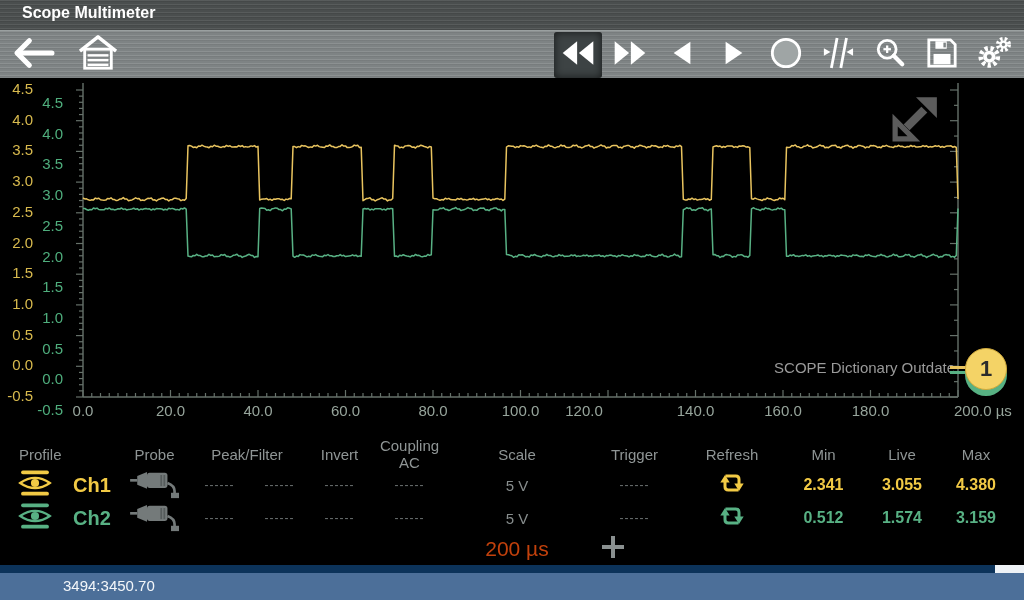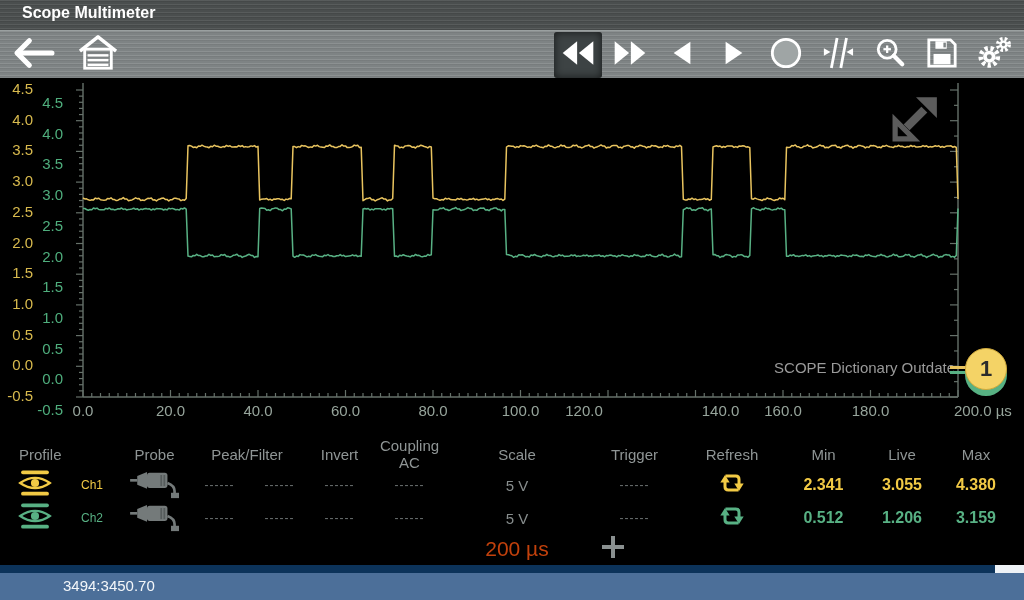--- a/index.html
+++ b/index.html
@@ -44,21 +44,21 @@
   .panel{position:absolute;top:437px;left:0;width:1024px;height:128px;background:#000;margin-left:7px;}
   .grid{display:grid;grid-template-columns:55px 60px 65px 65px 55px 65px 75px 140px 95px 100px 83px 74px 74px;align-items:center;}
   .hdr{height:30px;}
   .hdr > div{font-size:15px;color:#8f9595;text-align:center;}
   .hdr .h-profile{grid-column:1/3;text-align:left;padding-left:12px;}
   .hdr .h-peak{grid-column:4/6;}
   .chrow{height:33px;}
   .cell{text-align:center;}
   .dash{font-size:12px;color:#6b7171;letter-spacing:1px;}
   .scale-val,.trig-val{font-size:15px;color:#878d8d;}
-  .ch-label{font-size:12px;font-weight:normal;}
+  .ch-label{font-size:20px;font-weight:bold;}
   .num{font-size:16px;font-weight:bold;}
   .row-ch1{color:#f2ca45;}
   .row-ch2{color:#58b184;}
   .eye-btn{display:flex;align-items:center;justify-content:center;}
   .probe-cell{display:flex;align-items:center;justify-content:center;}
   .refresh-btn{display:flex;align-items:center;justify-content:center;}
   .sweeprow{height:31px;}
   .sweep-label{grid-column:1/4;font-size:15px;color:#8f9595;padding-left:12px;}
   .sweep-val{grid-column:8;text-align:center;font-size:21px;color:#c2410c;}
   .plus-btn{grid-column:9;justify-self:start;margin-left:14px;display:flex;align-items:center;}
@@ -385,21 +385,21 @@
       <div class="y-label ch2" style="left: 23px; top: 292.3px;">0.0</div>
       <div class="y-label ch1" style="left: -7px; top: 309px;">-0.5</div>
       <div class="y-label ch2" style="left: 23px; top: 323px;">-0.5</div>
       <div class="x-label" style="left: 83px;">0.0</div>
       <div class="x-label" style="left: 170.5px;">20.0</div>
       <div class="x-label" style="left: 258px;">40.0</div>
       <div class="x-label" style="left: 345.5px;">60.0</div>
       <div class="x-label" style="left: 433px;">80.0</div>
       <div class="x-label" style="left: 520.5px;">100.0</div>
       <div class="x-label" style="left: 584px;">120.0</div>
-      <div class="x-label" style="left: 695.5px; margin-left: 25px;">140.0</div>
+      <div class="x-label" style="left: 695.5px;">140.0</div>
       <div class="x-label" style="left: 783px;">160.0</div>
       <div class="x-label" style="left: 870.5px;">180.0</div>
       <div class="x-label last" style="left: 954px;">200.0 µs</div>
     </div>
   <div class="expand-btn">
     <span>
       <svg width="48" height="48" viewBox="0 0 46 46">
           <line x1="14" y1="32" x2="31" y2="15" stroke="#5c5c5c" stroke-width="8"></line>
           <polygon points="23,3 43,3 43,23" fill="#5c5c5c"></polygon>
           <polygon points="3,25 3,43 21,43" fill="none" stroke="#5c5c5c" stroke-width="5"></polygon>
@@ -510,21 +510,21 @@
       <span>
         <svg width="28" height="28" viewBox="0 0 30 30">
             <path d="M8 7.5 H19 q3.5 0 3.5 3.5 V16" fill="none" stroke="currentColor" stroke-width="3.2"></path>
             <polygon points="17.5,15.5 27.5,15.5 22.5,23.5" fill="currentColor"></polygon>
             <path d="M22 22.5 H11 q-3.5 0 -3.5 -3.5 V14" fill="none" stroke="currentColor" stroke-width="3.2"></path>
             <polygon points="2.5,14.5 12.5,14.5 7.5,6.5" fill="currentColor"></polygon>
           </svg>
       </span>
     </div>
     <div class="cell num">0.512</div>
-    <div class="cell num">1.206</div>
+    <div class="cell num">1.574</div>
     <div class="cell num">3.159</div>
   </div>
 
   <div class="grid sweeprow">
     <div class="sweep-val">200 µs</div>
     <div class="plus-btn">
       <span>
         <svg width="24" height="24" viewBox="0 0 24 24">
             <line x1="12" y1="1" x2="12" y2="23" stroke="#8a9090" stroke-width="4"></line>
             <line x1="1" y1="12" x2="23" y2="12" stroke="#8a9090" stroke-width="4"></line>

